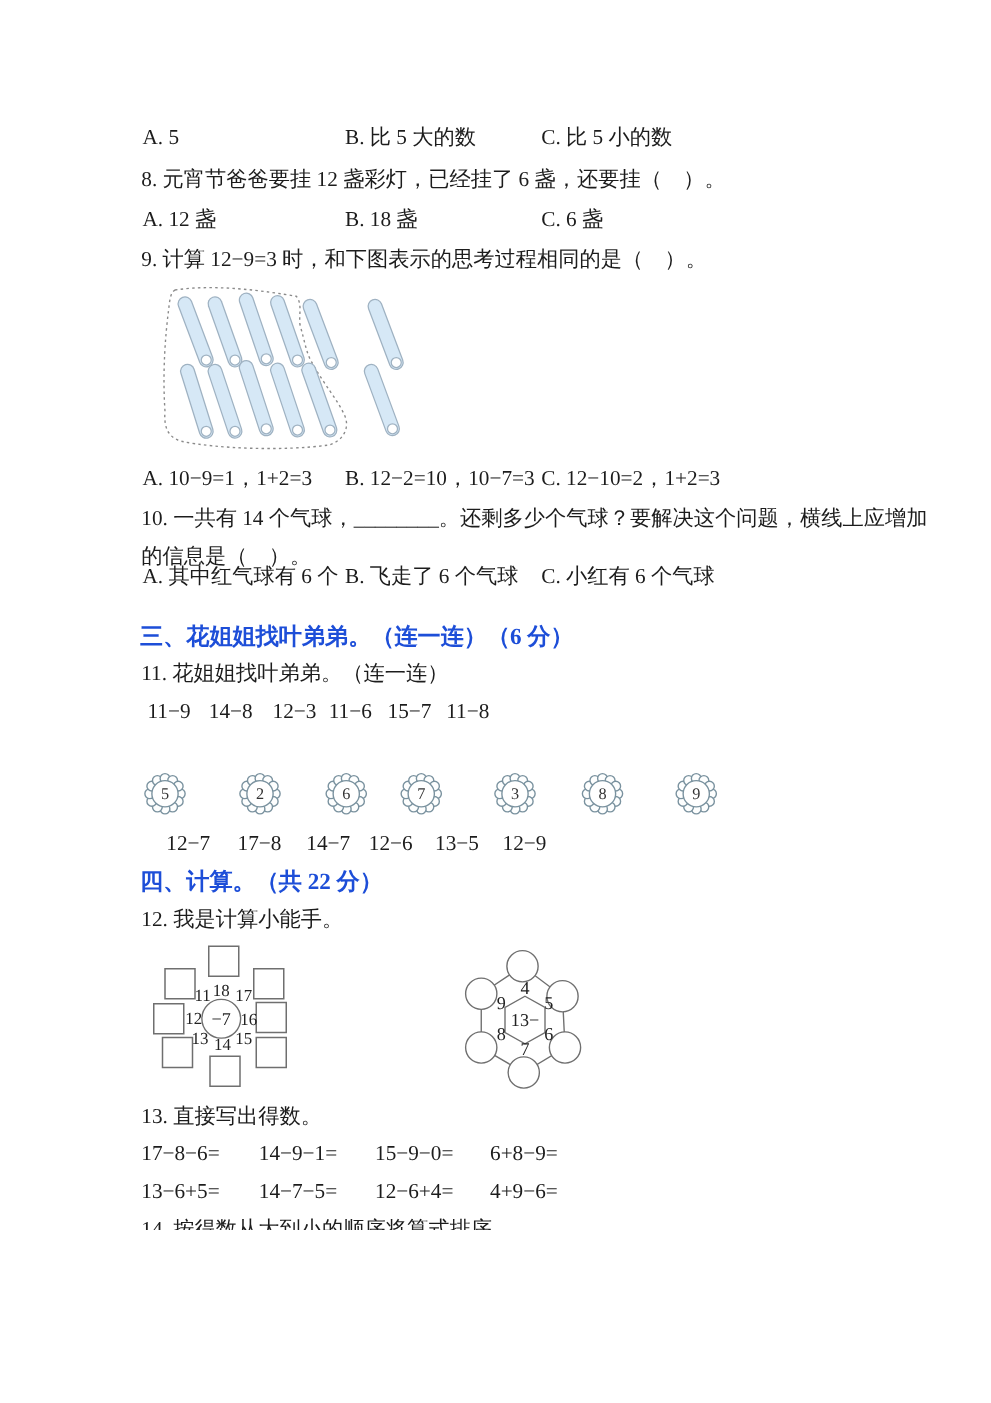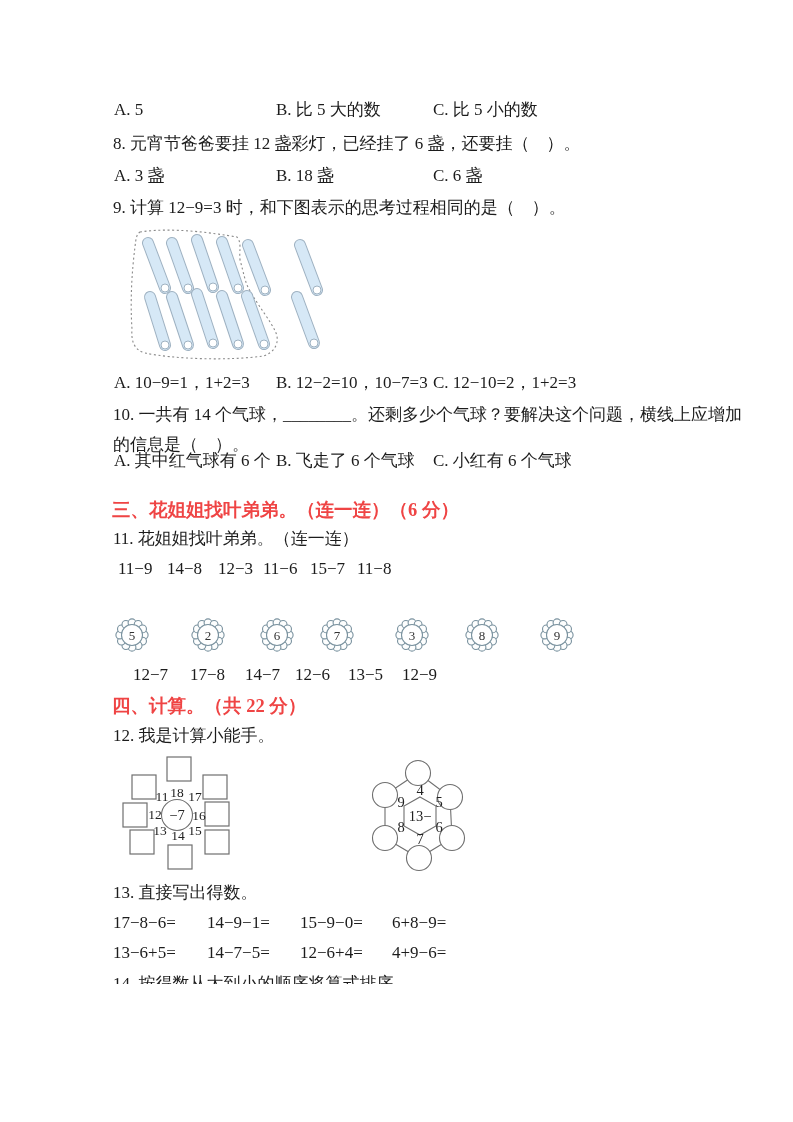--- a/index.html
+++ b/index.html
@@ -2,21 +2,21 @@
 <html><head>
 <meta charset="utf-8">
 <style>
   html,body { margin:0; padding:0; background:#ffffff; }
   .page {
     position:relative; width:793px; height:984px; background:#ffffff;
     font-family:"Liberation Serif","DejaVu Serif",serif;
     color:#1c1c1c; overflow:hidden;
   }
   .line { position:absolute; font-size:17px; line-height:22px; white-space:pre; }
-  .heading { font-weight:bold; font-size:18.5px; color:#ef4444; }
+  .heading { font-weight:bold; font-size:18.5px; color:#1d4ed8; }
   .opts { display:grid; grid-template-columns:162px 157px auto; }
   .opts span { white-space:pre; }
   .calc { display:grid; grid-template-columns:94px 93px 92px auto; }
   .expr-top { display:grid; grid-template-columns:49px 51px 45px 47px 47px auto; }
   .expr-bot { display:grid; grid-template-columns:57px 55px 50px 53px 54px auto; }
   .footer { position:absolute; left:0; top:1066px; width:100%; text-align:center;
             font-size:15px; color:#ec4899; }
   svg { position:absolute; overflow:visible; }
   .stick-o { stroke:#9fb2c2; stroke-width:12; stroke-linecap:round; }
   .stick-f { stroke:#d6e8f6; stroke-width:10; stroke-linecap:round; }
@@ -37,21 +37,21 @@
 <div class="page">
 
   <div class="line opts" style="left:114px; top:99px;">
     <span>A. 5</span>
     <span>B. 比 5 大的数</span>
     <span>C. 比 5 小的数</span>
   </div>
 
   <div class="line" style="left:113px; top:133px;text-align:right;">8. 元宵节爸爸要挂 12 盏彩灯，已经挂了 6 盏，还要挂（　）。</div>
   <div class="line opts" style="left:114px; top:165px;">
-    <span>A. 3 盏</span>
+    <span>A. 12 盏</span>
     <span>B. 18 盏</span>
     <span>C. 6 盏</span>
   </div>
 
   <div class="line" style="left:113px; top:197px;">9. 计算 12−9=3 时，和下图表示的思考过程相同的是（　）。</div>
 
   <svg style="left:103px; top:226px;" width="240" height="140" viewBox="0 0 240 140">
     <path class="dash-loop" d="M37,6 C70,1 110,7 134,11 C139,17 136,25 137,34 C141,48 142,56 146,63
          C155,80 168,95 173,107 C177,117 171,127 160,130 C125,135 70,133 42,127
          C31,124 28,115 29,103 C27,74 29,44 32,21 C33,11 34,8 37,6 Z"></path>

